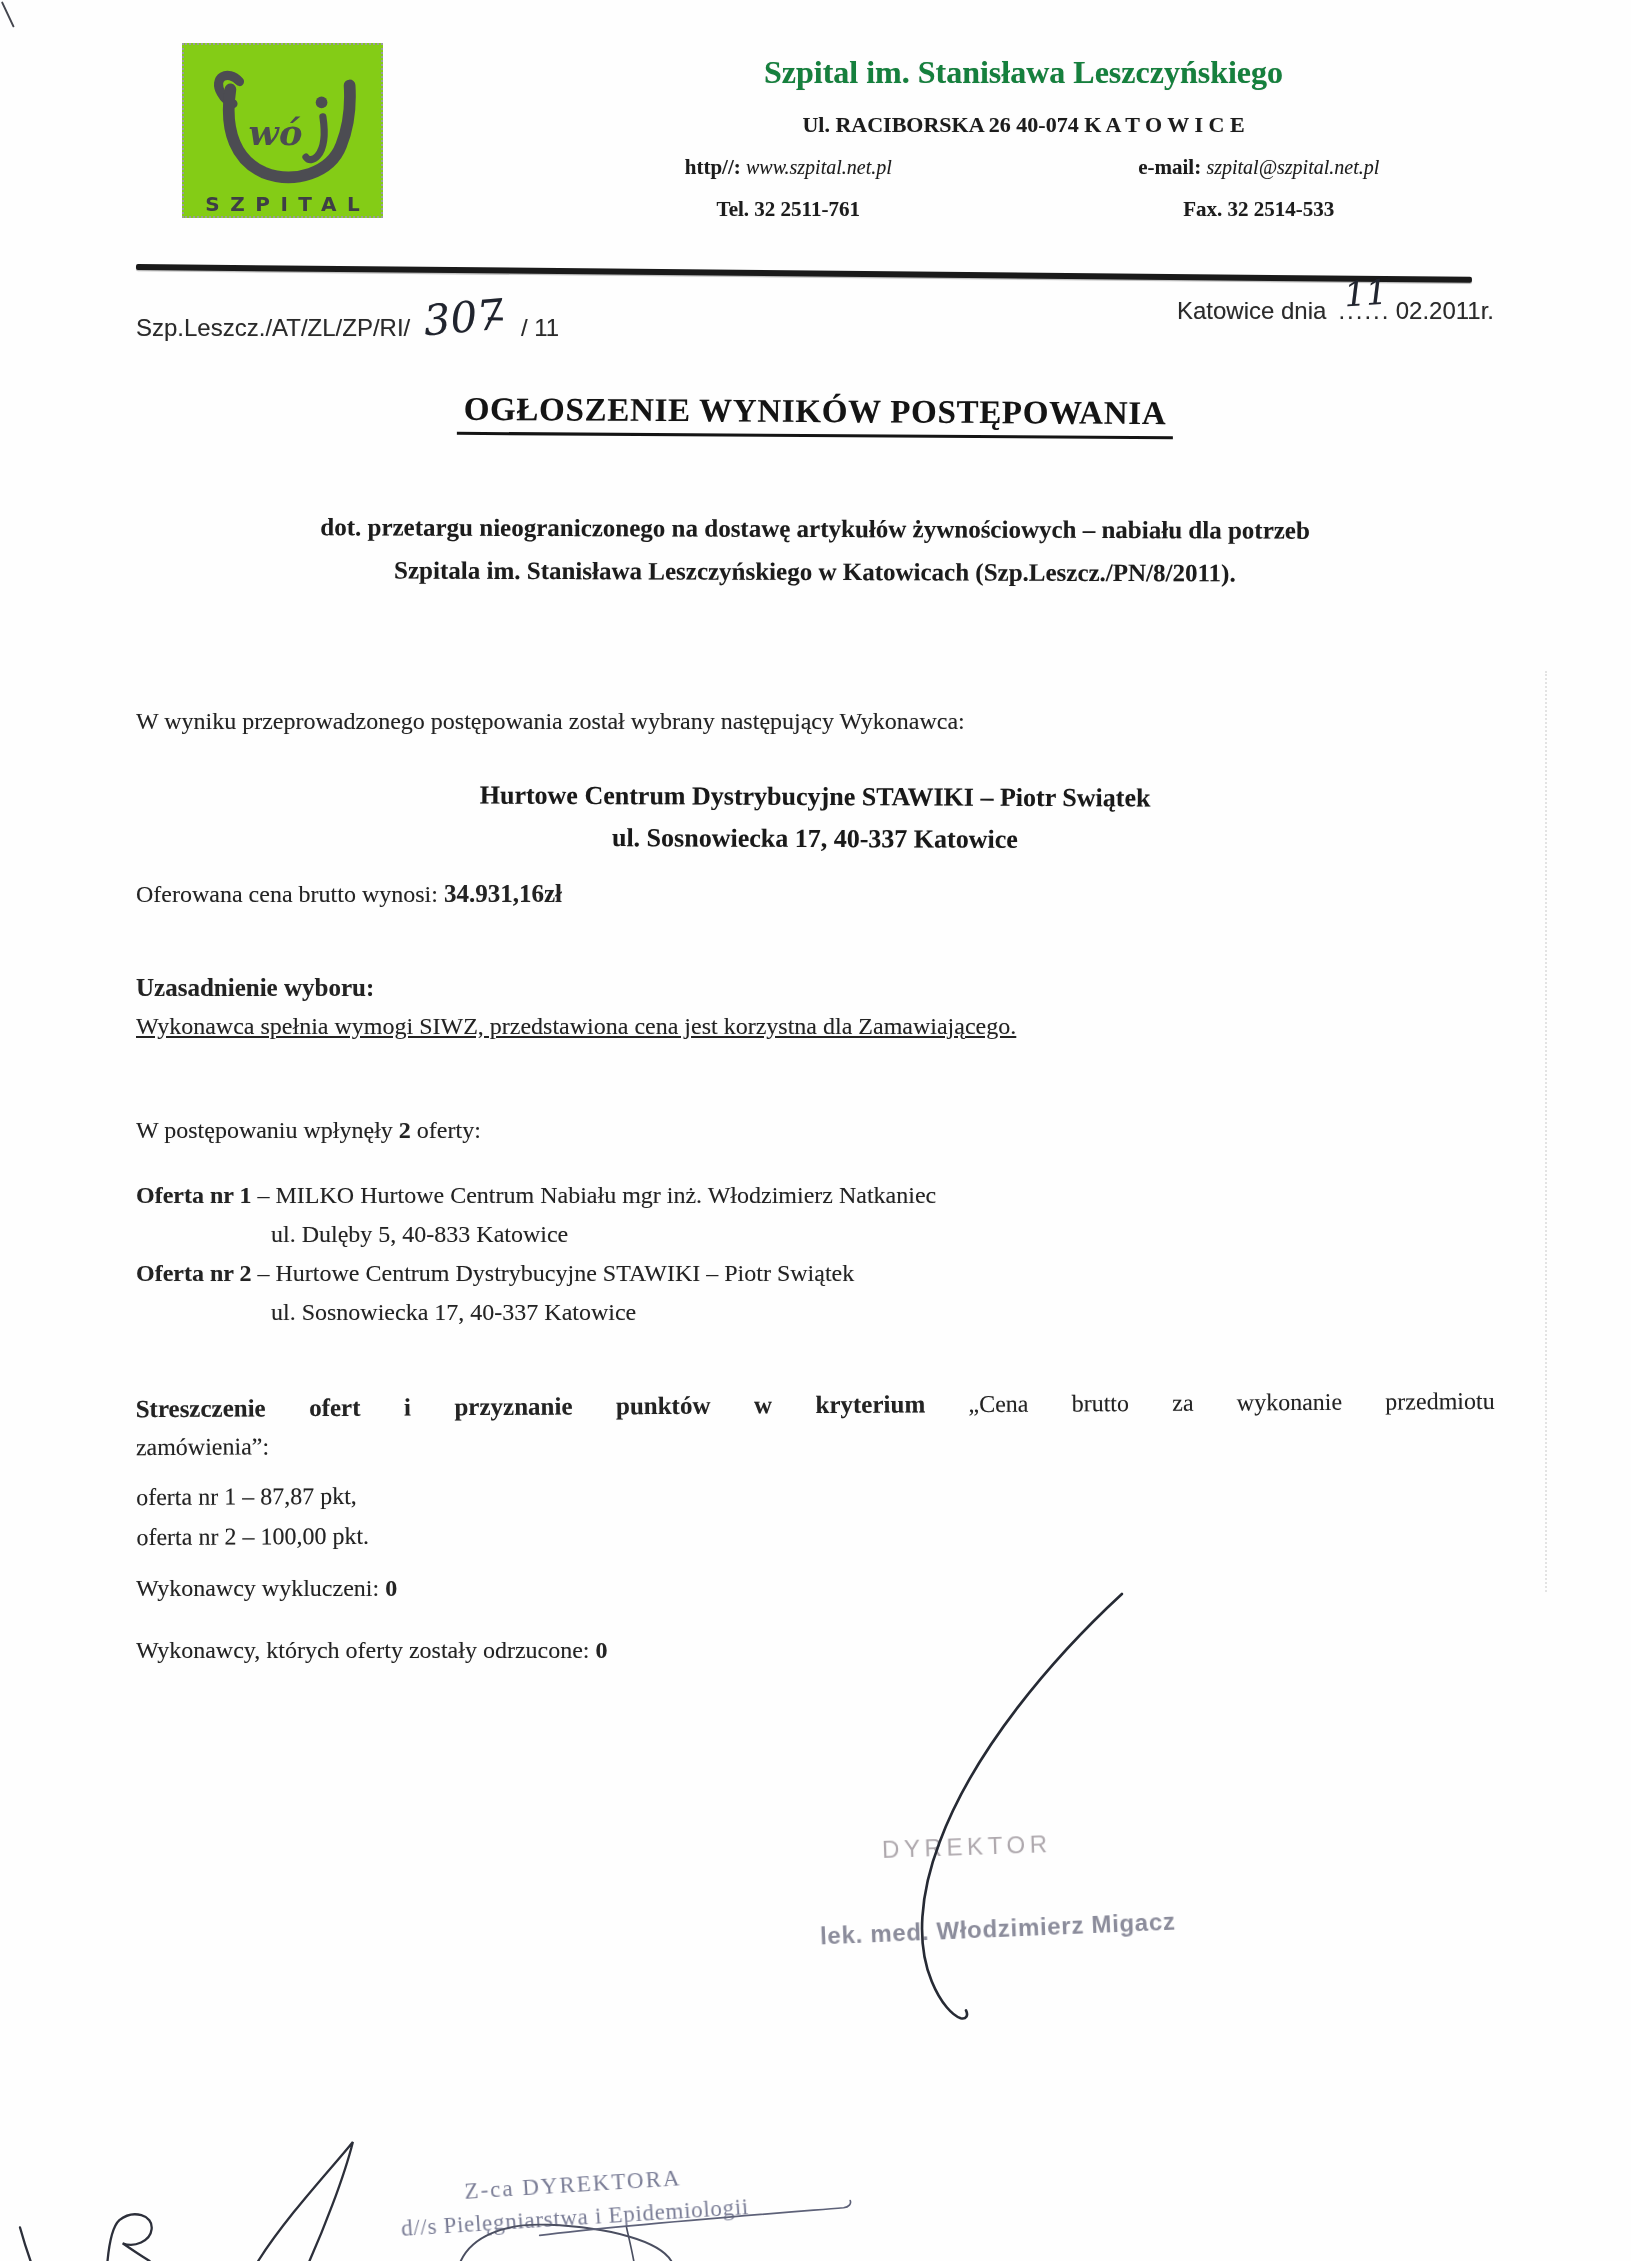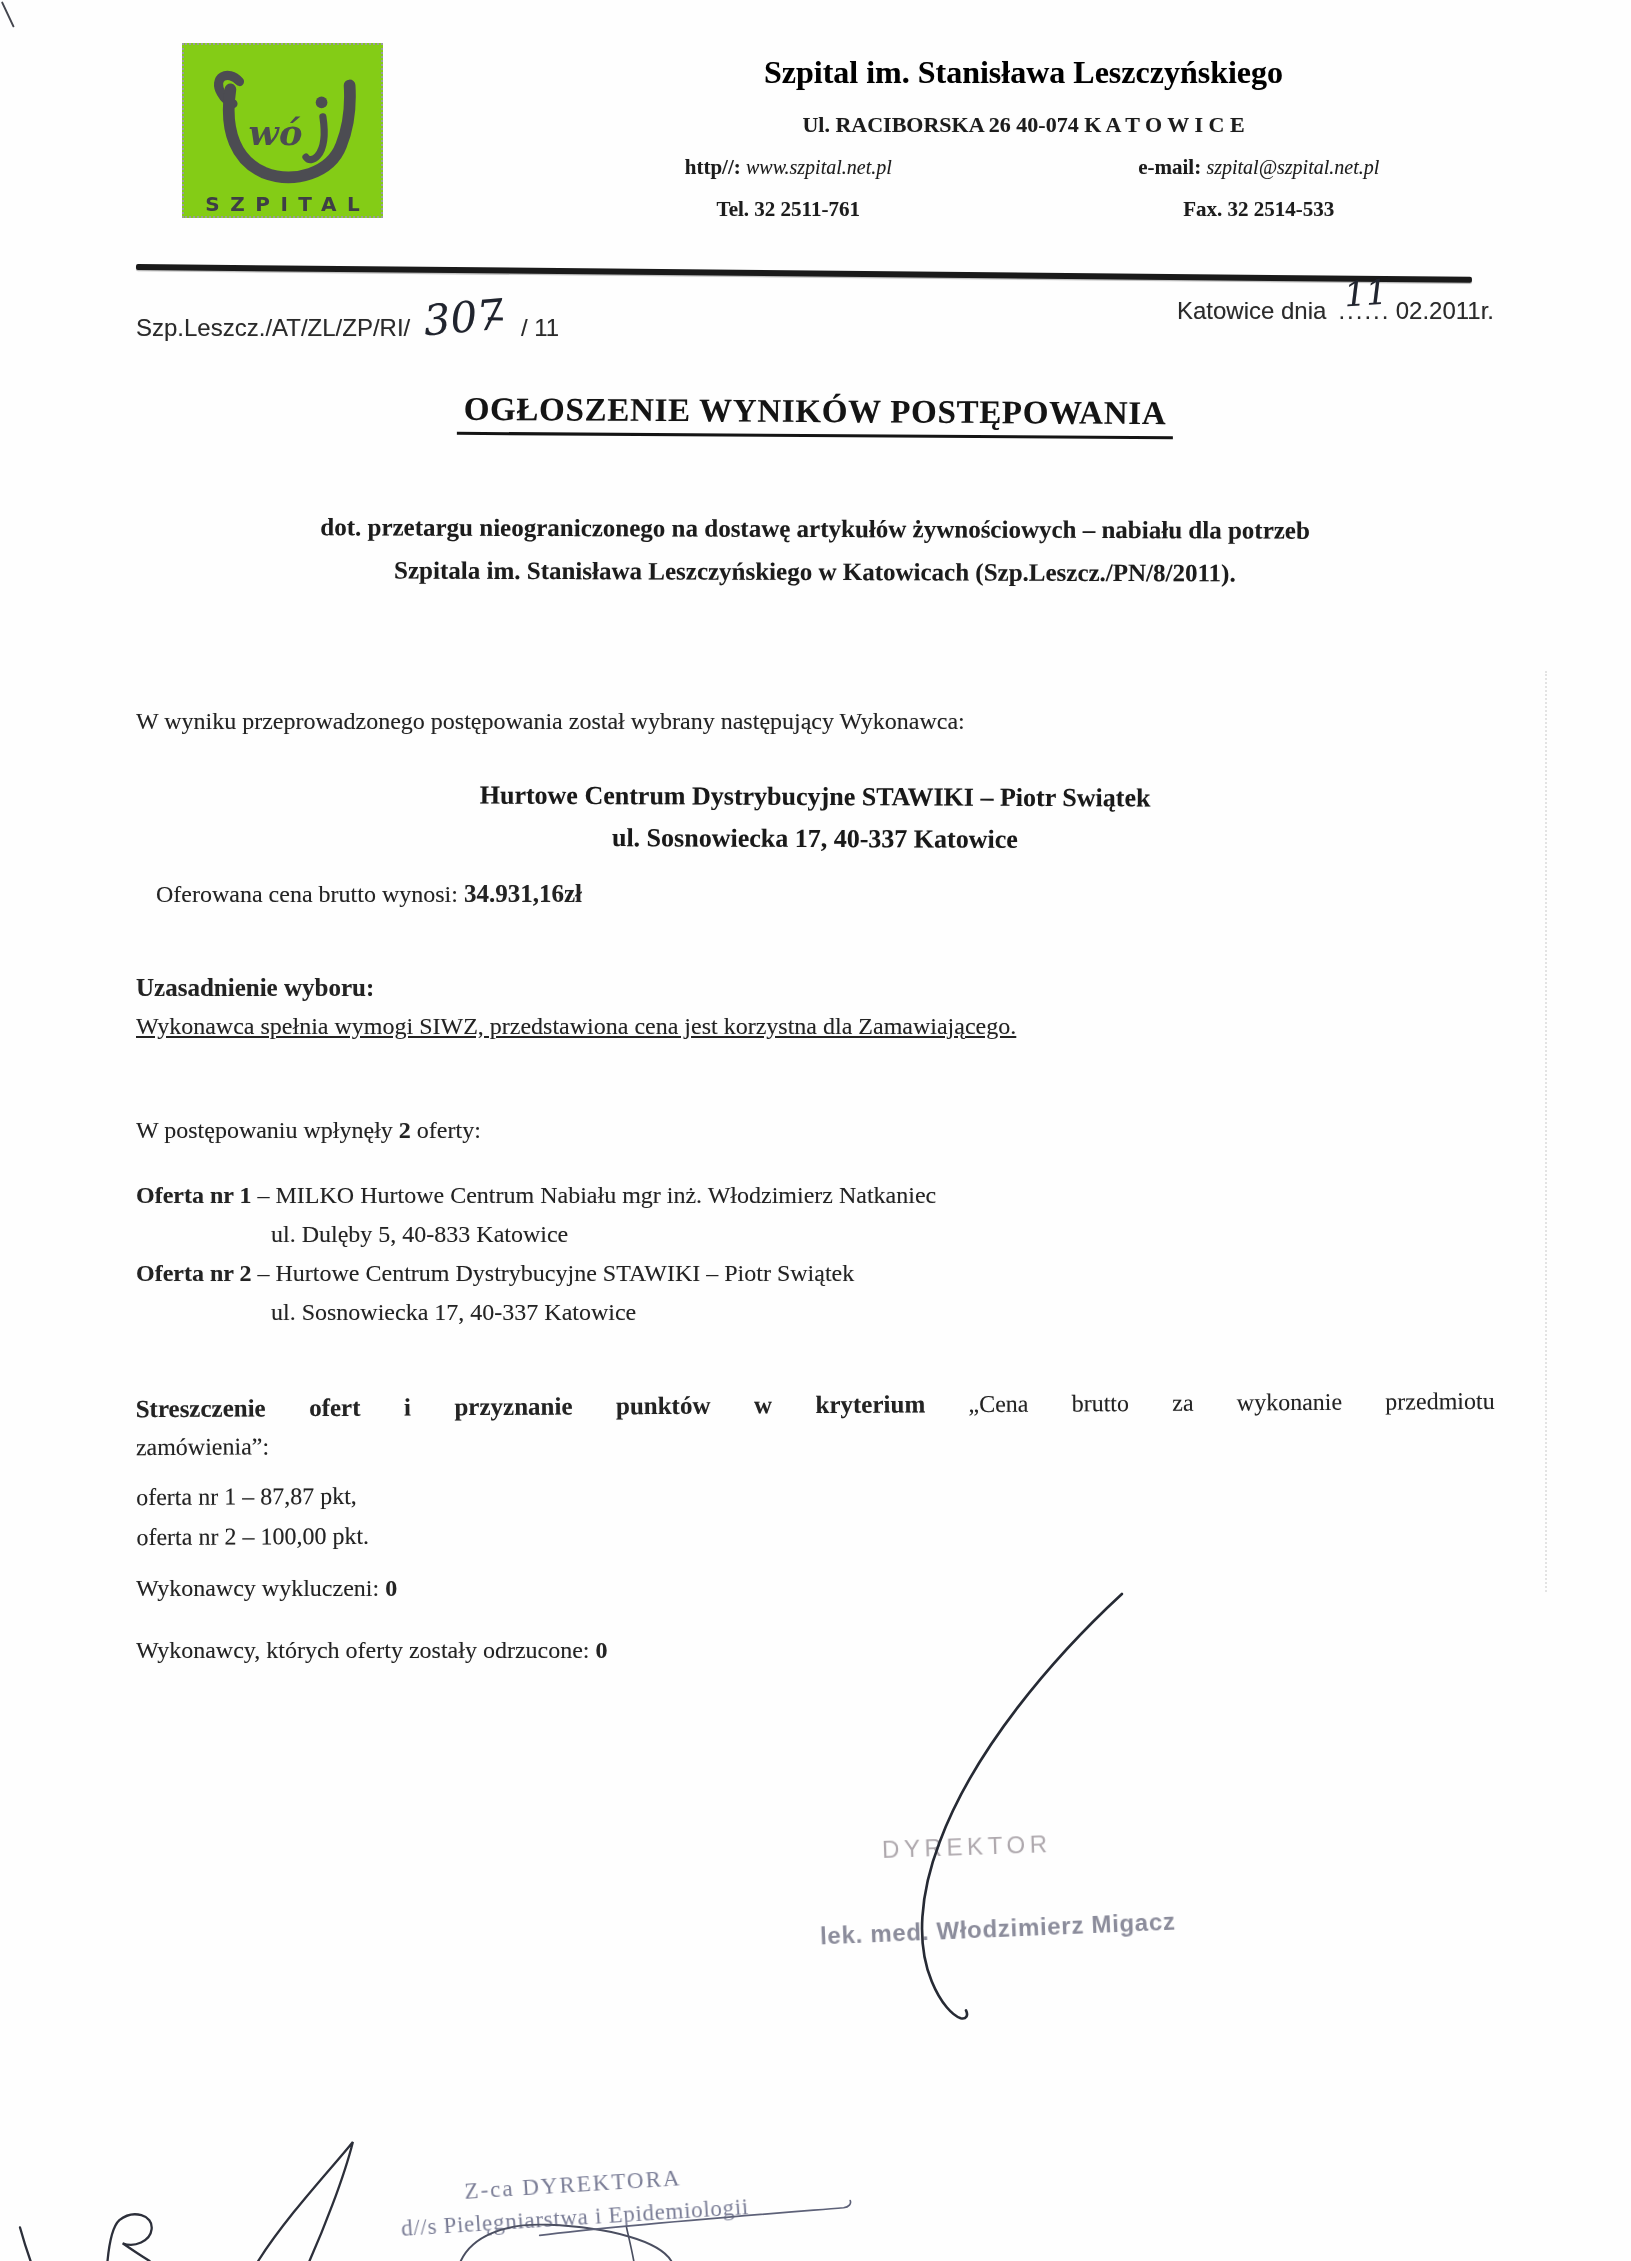--- a/index.html
+++ b/index.html
@@ -16,21 +16,21 @@
     position:absolute; left:182px; top:43px; width:201px; height:175px;
     background:#84cc16; border:2px dotted #9a9aa0; box-sizing:border-box;
     display:flex; flex-direction:column; align-items:center; justify-content:flex-start;
   }
   .logo svg { margin-top:4px; }
   .logo-text {
     font-family:"DejaVu Sans", sans-serif; font-weight:bold; font-size:20px;
     letter-spacing:10.5px; color:#3e3e46; margin-top:1px; text-indent:10.5px;
   }
   .header-text { position:absolute; left:553px; top:54px; width:941px; text-align:center; }
-  .h-name { font-size:32px; font-weight:bold; color:#000000; }
+  .h-name { font-size:32px; font-weight:bold; color:#15803d; }
   .h-addr { font-size:22px; font-weight:bold; margin-top:21px; color:#1c1c1c; }
   .h-row { display:flex; margin-top:17px; }
   .h-cell { width:50%; font-size:21px; color:#1c1c1c; }
   .link { font-style:italic; font-size:20px; }
   .rule {
     position:absolute; left:136px; top:264px; width:1336px; height:6px;
     background:#1a1a1a; border-radius:2px; transform:rotate(0.55deg);
     transform-origin:left center; box-shadow:0 1.3px 0.7px rgba(0,0,0,0.25);
   }
 
@@ -61,21 +61,21 @@
   }
   .subject {
     position:absolute; left:136px; top:508px; width:1358px; text-align:center;
     font-size:25px; font-weight:bold; line-height:1.7; color:#1c1c1c; transform:rotate(0.2deg);
   }
   .intro { position:absolute; left:136px; top:708px; width:1382px; font-size:24px; }
   .winner {
     position:absolute; left:136px; top:776px; width:1358px; text-align:center;
     font-size:26px; font-weight:bold; line-height:1.6; color:#191919; transform:rotate(0.25deg);
   }
-  .price { position:absolute; left:136px; top:880px; font-size:24px;margin-left:20px; }
+  .price { position:absolute; left:136px; top:880px; font-size:24px; }
   .price .b { font-size:25px; }
   .just { position:absolute; left:136px; top:974px; width:1382px; font-size:24px; }
   .just .b { font-size:25px; }
   .just div + div { margin-top:10.5px;text-decoration:underline; }
   .received { position:absolute; left:136px; top:1117px; font-size:24px; }
   .offers { position:absolute; left:136px; top:1176px; width:1388px; font-size:24px; line-height:1.62; }
   .offer { padding-left:135px; }
   .offer-head { text-indent:-135px; }
   .summary { position:absolute; left:136px; top:1386px; width:1359px; font-size:24px; line-height:1.55; transform:rotate(-0.35deg); }
   .sline1 { text-align:justify; text-align-last:justify; }

